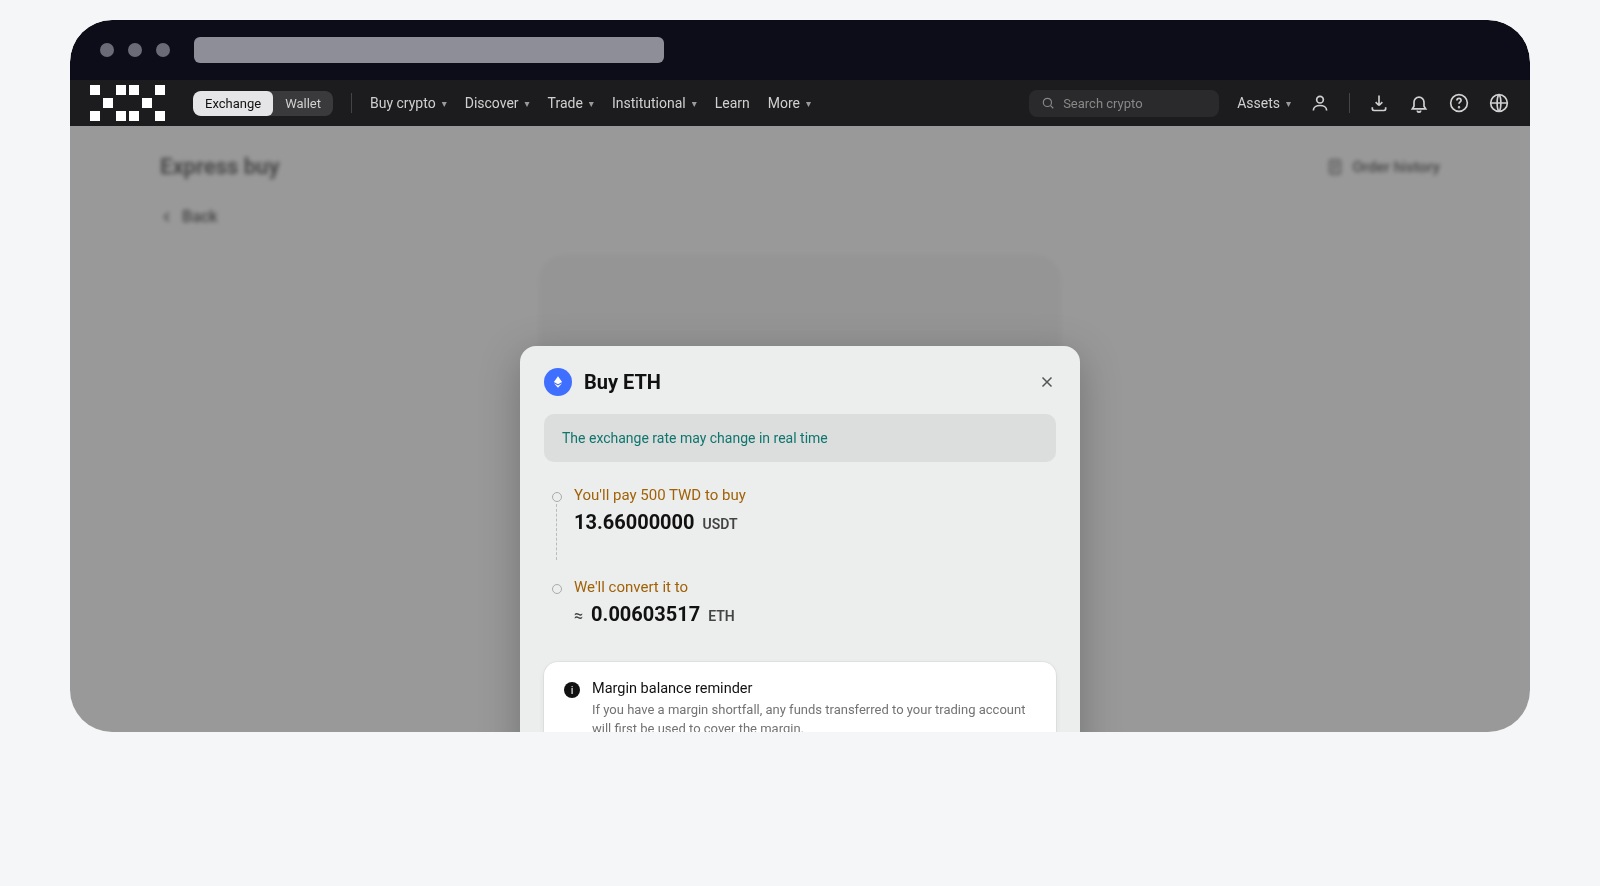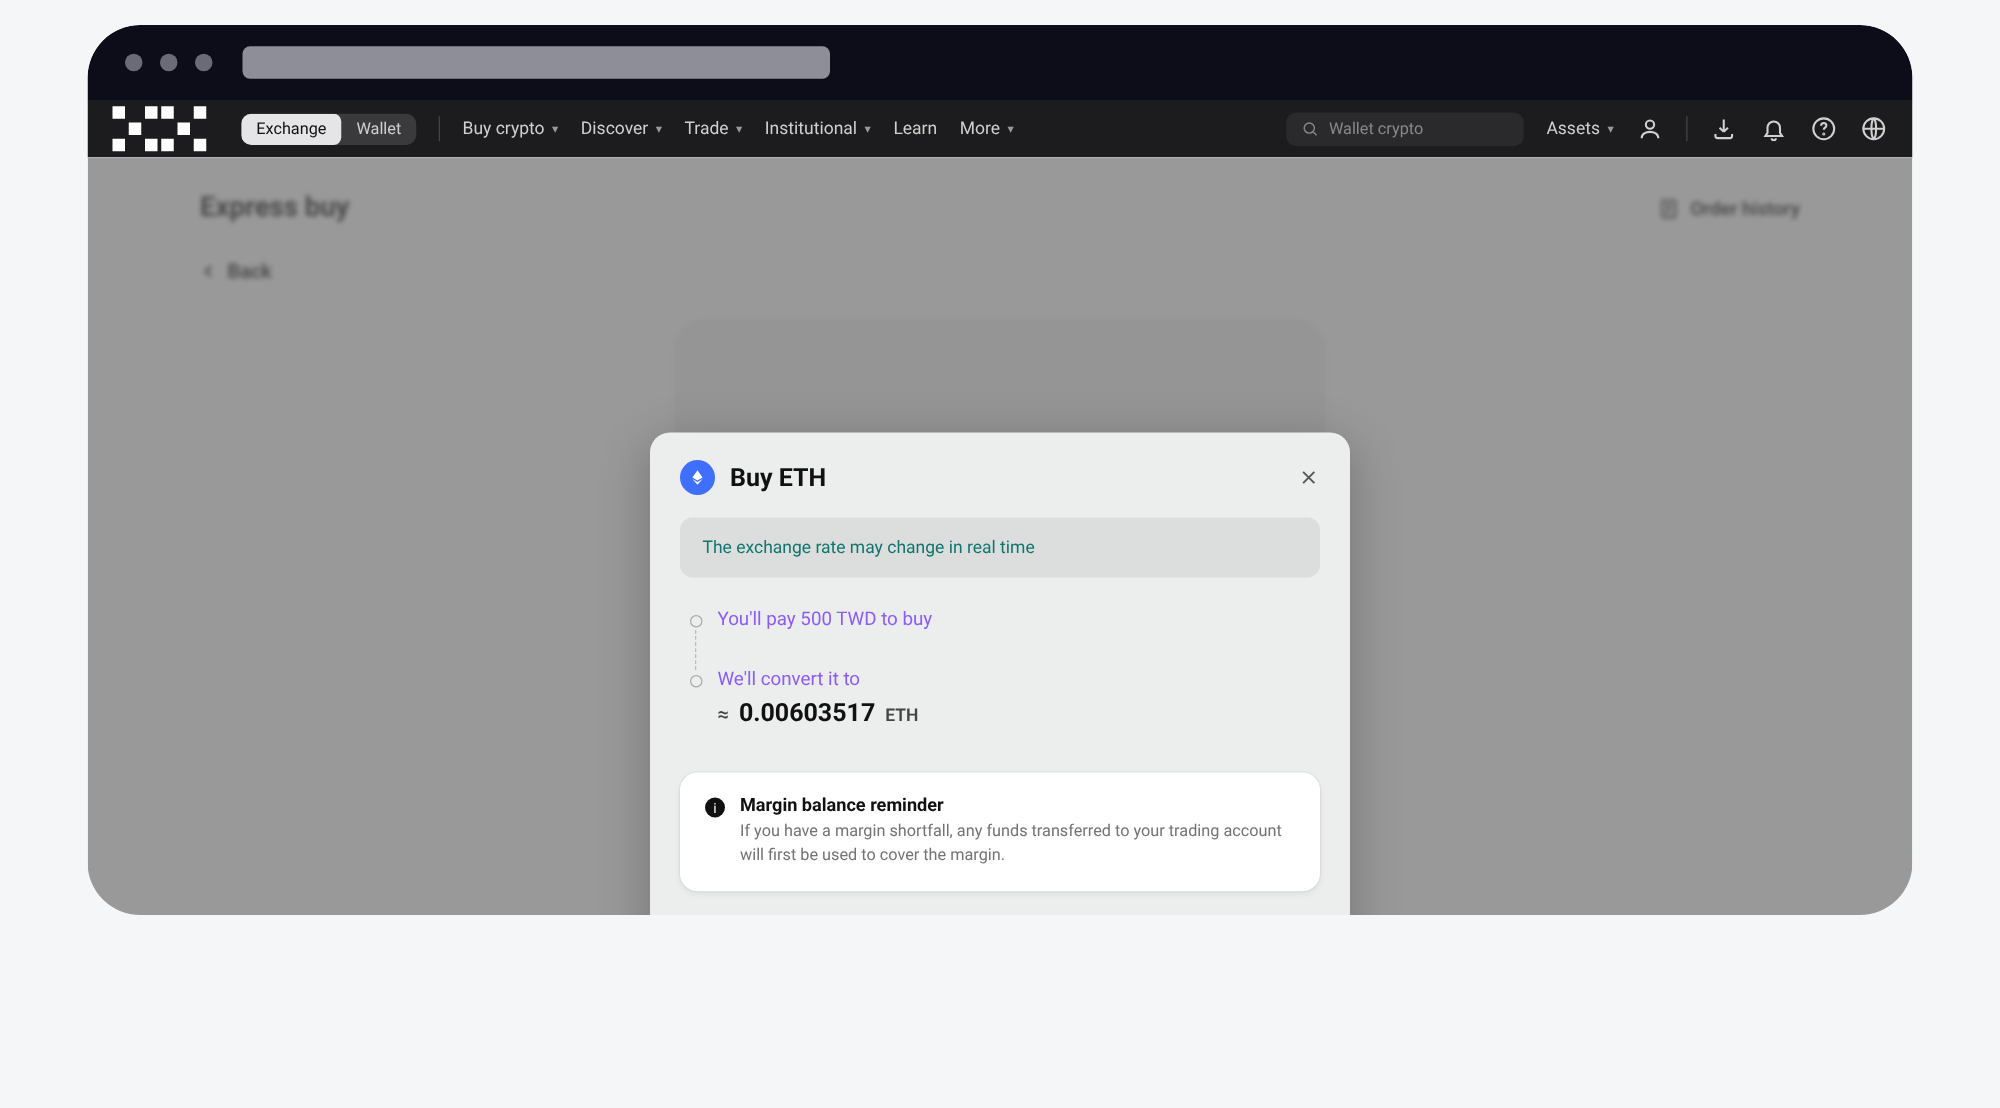--- a/index.html
+++ b/index.html
@@ -179,40 +179,40 @@
     border-radius:50%;
     background:#eceded;
   }
   .step:not(:last-child)::after {
     content:"";
     position:absolute;
     left:4px; top:18px;
     bottom:-2px;
     border-left:1px dashed #bbb;
   }
-  .step-label { color:#8b5cf6; font-size:15px; margin-bottom:6px; }
+  .step-label { color:#a16207; font-size:15px; margin-bottom:6px;margin-top:20px; }
   .step-value { font-size:20px; font-weight:700; color:#111; }
   .step-unit { font-size:14px; font-weight:600; color:#444; margin-left:4px; }
   .approx { font-size:16px; font-weight:500; color:#444; margin-right:4px; }
   .info-card {
     background:#fff;
     border-radius:14px;
     padding:18px 20px;
     margin-top:12px;
     box-shadow:0 0 0 1px rgba(0,0,0,0.04), 0 2px 6px rgba(0,0,0,0.06);
     display:flex;
     gap:12px;
   }
   .info-icon {
     width:16px; height:16px; border-radius:50%;
     background:#111; color:#fff;
     display:flex; align-items:center; justify-content:center;
     font-size:11px; flex-shrink:0; margin-top:2px;
   }
-  .info-title { font-weight:700; font-size:14.5px; color:#111; margin-bottom:4px; }
+  .info-title { font-weight:400; font-size:14.5px; color:#111; margin-bottom:4px; }
   .info-body { font-size:13px; color:#737373; line-height:1.45; }
   .modal-footer {
     display:flex;
     justify-content:flex-end;
     margin-top:26px;
   }
   .next-pill {
     background:#737373;
     color:#fff;
     border-radius:999px;
@@ -270,21 +270,21 @@
     <div class="nav-item">Learn</div>
     <div class="nav-item chev">More</div>
     <div class="nav-spacer"></div>
     <div class="search-box">
       <span>
         <svg width="14" height="14" viewBox="0 0 24 24" fill="none" stroke="currentColor" stroke-width="2">
             <circle cx="11" cy="11" r="7"></circle>
             <line x1="21" y1="21" x2="16.5" y2="16.5"></line>
           </svg>
       </span>
-      <span>Wallet crypto</span>
+      <span>Search crypto</span>
     </div>
     <div class="nav-item chev">Assets</div>
     <div class="icon-btn">
       <svg width="20" height="20" viewBox="0 0 24 24" fill="none" stroke="currentColor" stroke-width="2">
           <circle cx="12" cy="8" r="4"></circle>
           <path d="M4 21c0-4 4-6 8-6s8 2 8 6"></path>
         </svg>
     </div>
     <div class="nav-sep"></div>
     <div class="icon-btn">
@@ -355,20 +355,24 @@
                 <path d="M6 6l12 12M18 6L6 18"></path>
               </svg>
           </div>
         </div>
 
         <div class="rate-banner">The exchange rate may change in real time</div>
 
         <div class="step-list">
           <div class="step">
             <div class="step-label">You'll pay 500 TWD to buy</div>
+            <div>
+              <span class="step-value">13.66000000</span>
+              <span class="step-unit">USDT</span>
+            </div>
           </div>
           <div class="step">
             <div class="step-label">We'll convert it to</div>
             <div>
               <span class="approx">≈</span>
               <span class="step-value">0.00603517</span>
               <span class="step-unit">ETH</span>
             </div>
           </div>
         </div>

